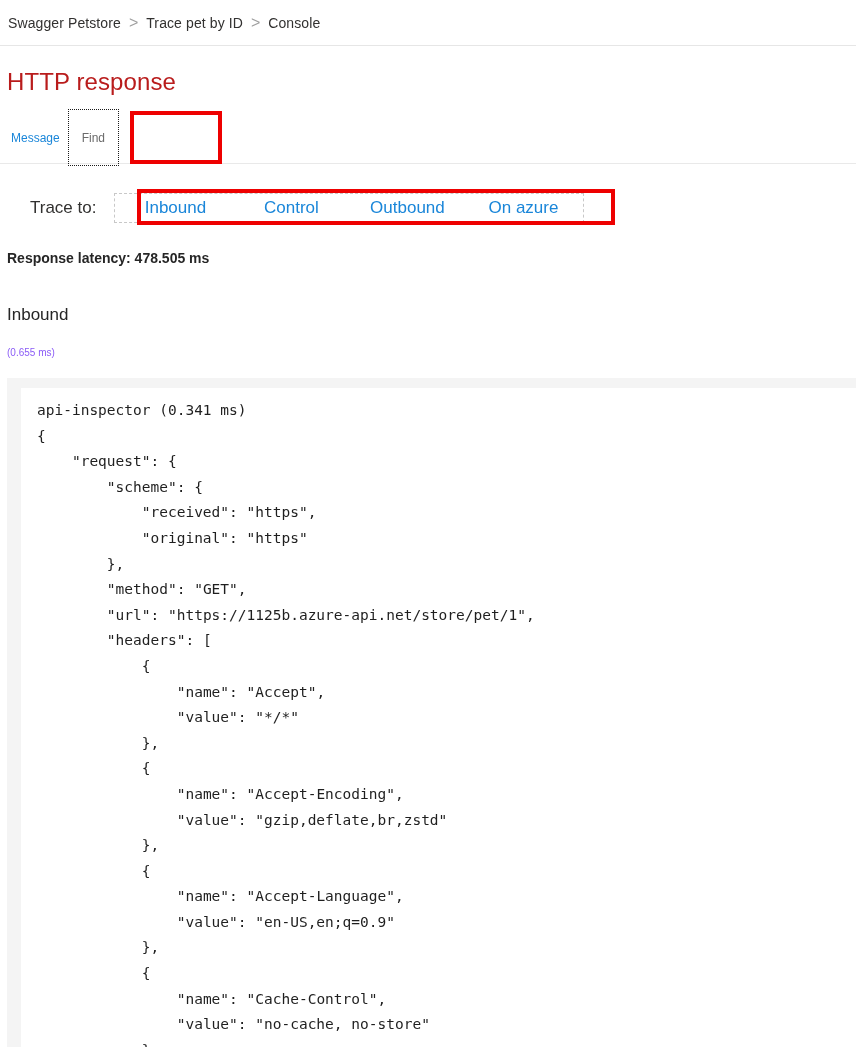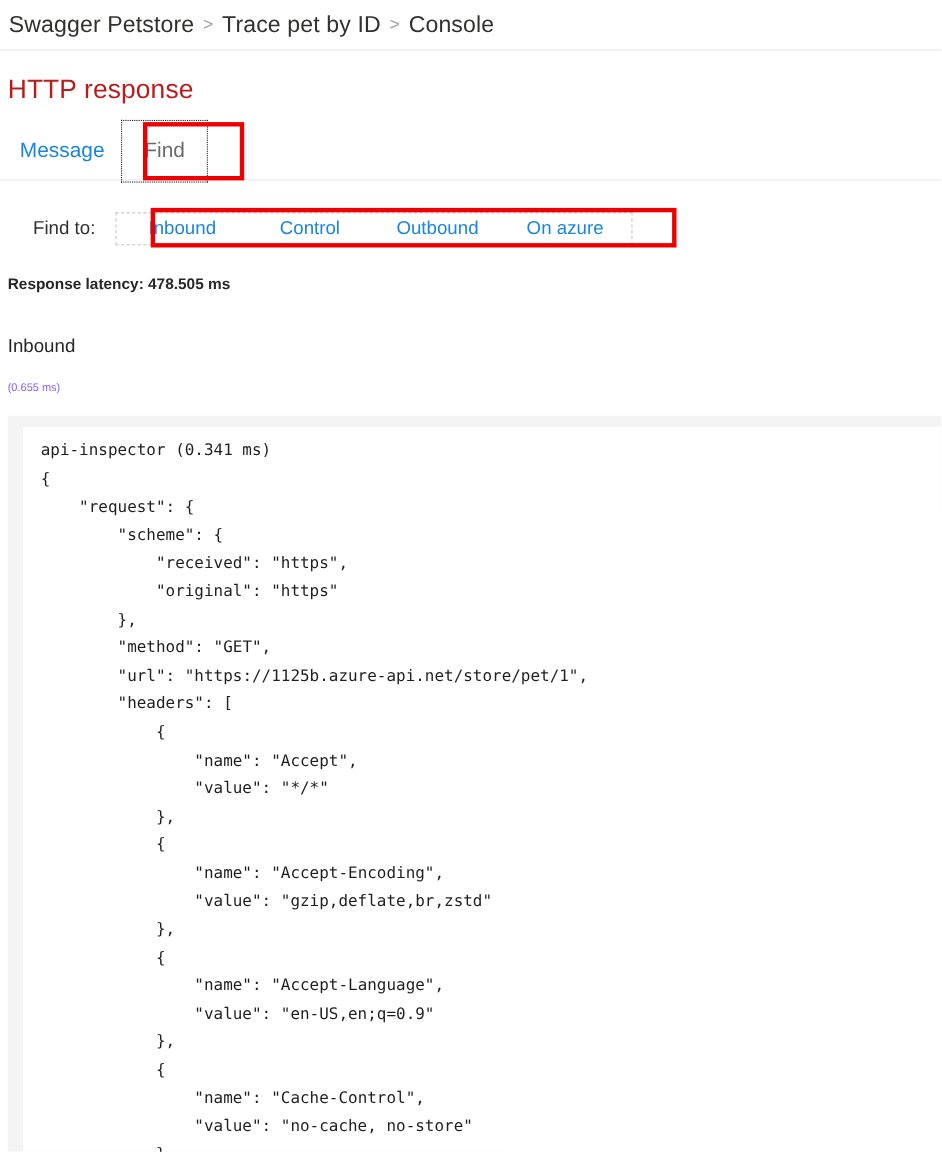--- a/index.html
+++ b/index.html
@@ -15,21 +15,21 @@
 
   
   .breadcrumb {
     position: absolute; left: 0; top: 0; width: 856px; height: 46px;
     display: flex; align-items: center;
     padding-left: 8px;
     border-bottom: 1px solid #e6e6e6;
     background: #fff;
   }
   .crumb {
-    font-size: 21px;
+    font-size: 14px;
     color: #323130;
     white-space: nowrap;
     letter-spacing: .1px;
   }
   .crumb-sep {
     font-size: 16px;
     color: #a0a0a0;
     margin: 0 8px;
     white-space: nowrap;
   }
@@ -42,22 +42,22 @@
   }
 
   
   .tabs {
     position: absolute; left: 0; top: 112px; width: 856px; height: 52px;
     display: flex; align-items: stretch;
     border-bottom: 1px solid #e9e9e9;
   }
   .tab {
     display: flex; align-items: center; justify-content: center;
-    padding: 0 18px;
-    font-size: 19px;
+    padding: 0 11px;
+    font-size: 12px;
     cursor: pointer;
     background: transparent;
     border: 0;
     font-family: inherit;
   }
   .tab-message { color: #1a86d9; }
   .tab-trace {
     color: #6b6b6b;
     position: relative;
     outline: 1px dotted #1a1a1a;
@@ -155,21 +155,21 @@
 
   <h1 class="page-title">HTTP response</h1>
 
   <div class="tabs">
     <button class="tab tab-message">Message</button>
     <button class="tab tab-trace">Find</button>
   </div>
   <div class="redbox redbox-trace"></div>
 
   <div class="jumpto-row">
-    <span class="jumpto-label">Find to:</span>
+    <span class="jumpto-label">Trace to:</span>
     <div class="jumpto-links">
       <a class="jumplink">Inbound</a>
       <a class="jumplink">Control</a>
       <a class="jumplink">Outbound</a>
       <a class="jumplink">On azure</a>
     </div>
   </div>
   <div class="redbox redbox-jump"></div>
 
   <div class="latency">Response latency: 478.505 ms</div>

